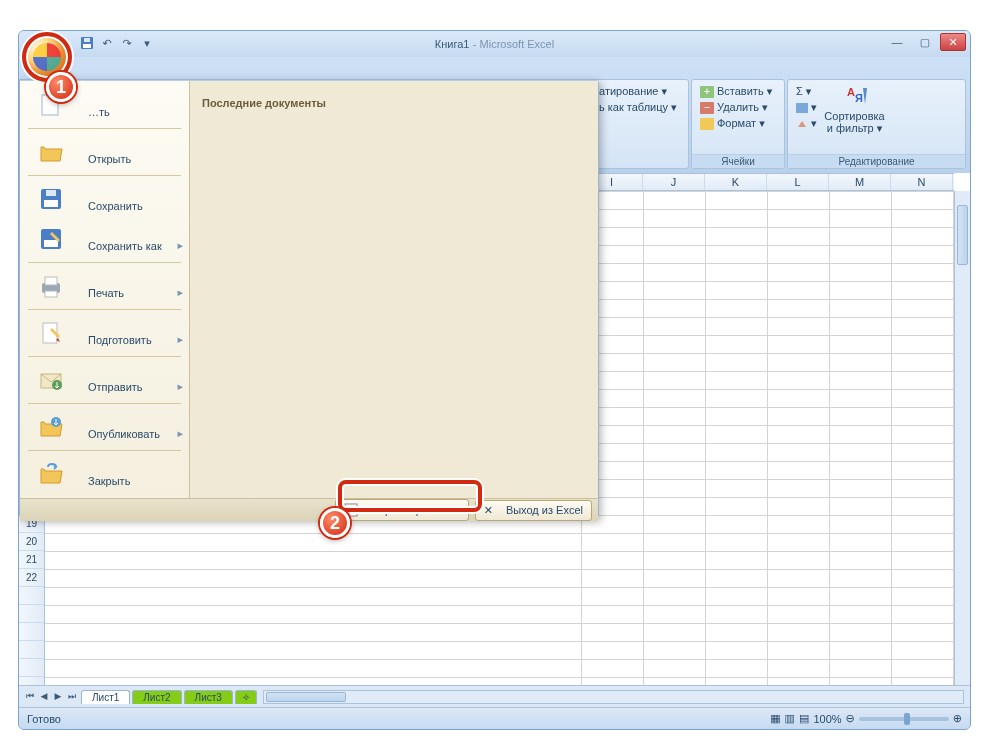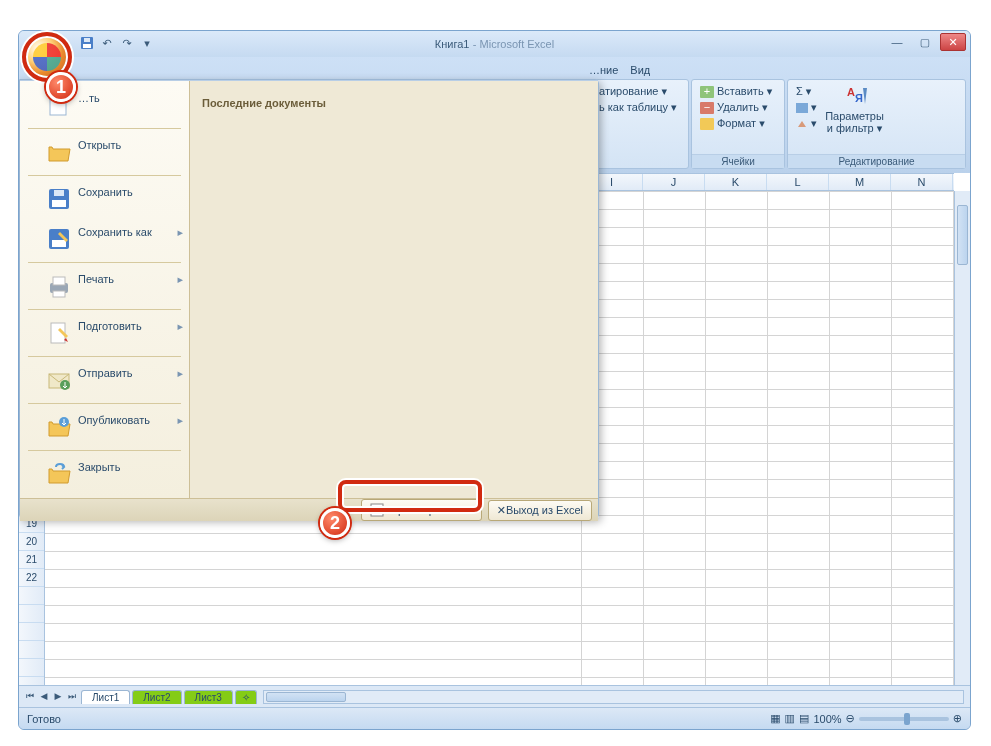--- a/index.html
+++ b/index.html
@@ -31,28 +31,28 @@
 .vitem{display:flex;align-items:center;gap:3px;padding:1px 2px}
 .bigbtn{display:flex;flex-direction:column;align-items:center;gap:2px;color:#2a4b6b;font-size:10px;text-align:center;width:60px}
 .bigbtn .bico{width:28px;height:24px}
 .doc-inner-btns{position:absolute;right:8px;top:24px;display:flex;gap:2px}
 .doc-inner-btns .winbtn{width:18px;height:14px;font-size:10px;background:#dceaf9;border:1px solid #a9c3df}
 .help-ico{position:absolute;right:72px;top:24px;width:16px;height:16px;border-radius:50%;background:#4a8bd8;color:#fff;display:flex;align-items:center;justify-content:center;font-weight:bold;font-size:11px}
 .office-menu{position:absolute;left:0;top:48px;width:580px;height:440px;background:linear-gradient(#f6f2e6,#efe9d6);border:1px solid #9bb6d3;border-radius:0 4px 4px 4px;box-shadow:2px 3px 8px rgba(0,0,0,.3);z-index:40;display:flex;flex-direction:column}
 .menu-topbar{height:10px;background:linear-gradient(#dbe8f8,#c8dcf1);border-bottom:1px solid #b8cee6}
 .menu-body{flex:1;display:flex}
 .menu-left{width:170px;background:linear-gradient(#fdfbf4,#f4efde);border-right:1px solid #cdbf97;padding:4px 0}
-.menu-item{display:flex;align-items:flex-start;gap:6px;padding:7px 26px;color:#2a4b6b;position:relative}
+.menu-item{display:flex;align-items:flex-end;gap:24px;padding:7px 18px;color:#2a4b6b;position:relative}
 .menu-item .mico{width:26px;height:26px;flex-shrink:0}
 .menu-item .arrow{position:absolute;right:6px;color:#7a95b2}
 .menu-sep{height:1px;background:#d6c99e;margin:3px 8px}
 .menu-right{flex:1;background:#efe9d6;padding:16px 12px}
 .menu-right-title{color:#6b5d3a;font-weight:bold;margin-bottom:6px}
 .menu-footer{height:32px;background:linear-gradient(#e8e2cc,#dcd4b8);border-top:1px solid #cdbf97;display:flex;justify-content:flex-end;align-items:center;gap:6px;padding:0 6px}
-.footbtn{background:linear-gradient(#fdfbf4,#efe8d4);border:1px solid #b8a878;border-radius:3px;padding:3px 8px;display:flex;align-items:center;gap:0;color:#2a4b6b;font-size:11px}
+.footbtn{background:linear-gradient(#fdfbf4,#efe8d4);border:1px solid #b8a878;border-radius:3px;padding:3px 8px;display:flex;align-items:center;gap:13px;color:#2a4b6b;font-size:11px}
 .grid-area{position:absolute;left:0;top:142px;right:0;bottom:44px;background:#fff}
 .col-headers{position:absolute;left:26px;right:16px;top:0;height:18px;background:linear-gradient(#f3f7fc,#e1ebf7);display:flex;border-top:1px solid #a9c3df;border-bottom:1px solid #a9c3df}
 .col-h{width:62px;text-align:center;color:#2a4b6b;border-right:1px solid #c8dcf1;line-height:17px}
 .row-headers{position:absolute;left:0;top:18px;width:26px;bottom:0;background:linear-gradient(90deg,#f3f7fc,#e1ebf7);border-right:1px solid #a9c3df}
 .row-h{height:18px;text-align:center;color:#2a4b6b;border-bottom:1px solid #c8dcf1;line-height:17px;font-size:10px}
 .cells{position:absolute;left:26px;top:18px;right:16px;bottom:0}
 .gridline-v{position:absolute;top:0;bottom:0;width:1px;background:#d4d4d4}
 .gridline-h{position:absolute;left:0;right:0;height:1px;background:#d4d4d4}
 .vscroll{position:absolute;right:0;top:18px;bottom:0;width:16px;background:#e1ebf7;border-left:1px solid #a9c3df}
 .vthumb{position:absolute;left:2px;right:2px;top:14px;height:60px;background:linear-gradient(90deg,#d2e2f4,#bcd4ee);border:1px solid #9bb6d3;border-radius:2px}
@@ -93,24 +93,20 @@
       <span class="dim">Microsoft Excel</span>
     </div>
     <div class="winbtns">
       <div class="winbtn">—</div>
       <div class="winbtn">▢</div>
       <div class="winbtn close">✕</div>
     </div>
   </div>
 
   <div class="ribbon-area">
-    <div class="tabrow">
-      <span>…ние</span>
-      <span>Вид</span>
-    </div>
     <div class="help-ico">?</div>
     <div class="doc-inner-btns">
       <div class="winbtn">—</div>
       <div class="winbtn">▭</div>
       <div class="winbtn">✕</div>
     </div>
     <div class="ribbon-content">
       <div class="rgroup" style="width:110px">
         <div class="rgroup-body">
             <div class="vstack">
@@ -163,21 +159,21 @@
                 </svg> ▾</div>
           </div>
           <div class="bigbtn">
             <div class="bico">
                 <svg width="28" height="22">
                   <text x="6" y="12" font-size="10" fill="#c33" font-weight="bold">А</text>
                   <text x="14" y="18" font-size="10" fill="#36c" font-weight="bold">Я</text>
                   <path d="M22 4 L26 4 L24 20 Z" fill="#5a8bc4"></path>
                 </svg>
               </div>
-            <span>Параметры и фильтр ▾</span>
+            <span>Сортировка и фильтр ▾</span>
           </div>
         </div>
         <div class="rgroup-label">Редактирование</div>
       </div>
     </div>
   </div>
 
   <div class="office-menu">
     <div class="menu-topbar"></div>
     <div class="menu-body">

